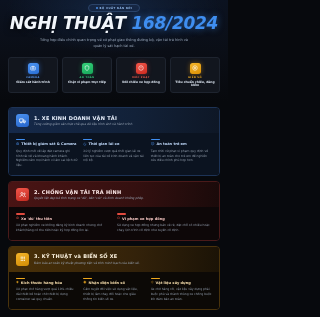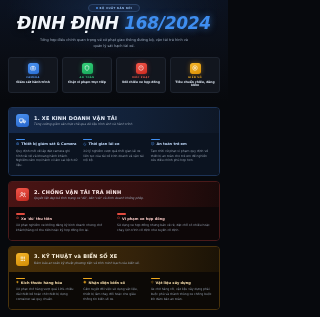--- a/index.html
+++ b/index.html
@@ -147,21 +147,21 @@
   <div class="hero">
 
     <div class="badge-wrap">
       <div class="badge">
         <span class="dot"></span>
         <span>BỘ XUẤT BẢN BỞI</span>
       </div>
     </div>
 
     <div class="title">
-      <span>ĐỊNH ĐỊNH</span>
+      <span>NGHỊ THUẬT</span>
       <span class="num">168/2024</span>
     </div>
 
     <div class="subtitle">Tổng hợp điều chỉnh quan trọng về xử phạt giao thông đường bộ, vận tải trá hình và quản lý sát hạch tài xế.</div>
 
     <div class="feat-row" id="featRow">
         <div class="feat">
           <span class="ic blue">
             <svg viewBox="0 0 24 24" fill="none" stroke="currentColor" stroke-width="2.4">
               <rect x="3" y="7" width="18" height="13" rx="2"></rect>

